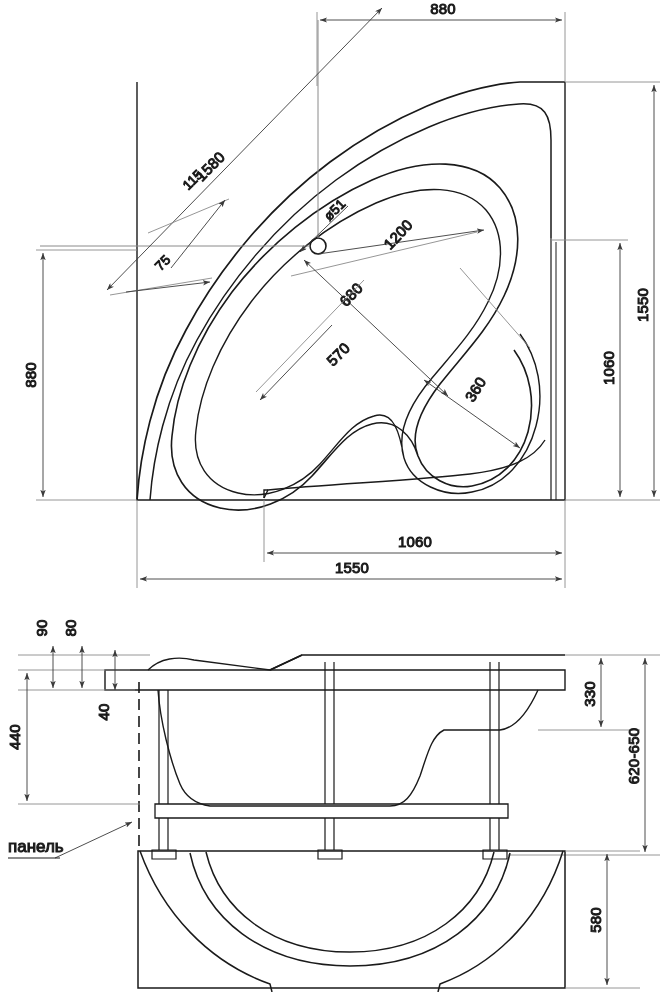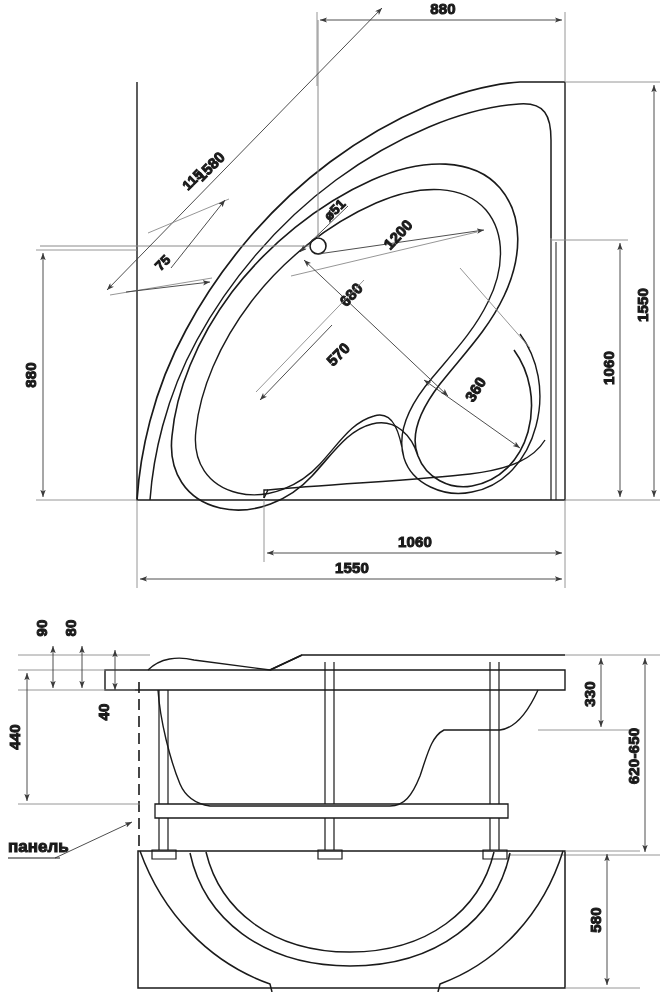--- a/index.html
+++ b/index.html
@@ -2,21 +2,21 @@
 <html><head>
 <meta charset="utf-8">
 <title>Bathtub Technical Drawing</title>
 <style>
   html,body{margin:0;padding:0;background:#ffffff;}
   body{
     width:664px;height:992px;
     font-family:"Liberation Sans", sans-serif;
     overflow:hidden;position:relative;
   }
-  #sheet{position:absolute;left:0;top:0;width:664px;height:992px;font-weight:bold;}
+  #sheet{position:absolute;left:0;top:0;width:664px;height:992px;}
   svg{display:block;}
   .dimtext{
     font-family:"Liberation Sans", sans-serif;
     font-size:15px;
     fill:#1a1a1a;
     letter-spacing:0.2px;
   }
   .dimtext-sm{font-size:13.5px;}
   .labeltext{
     font-family:"Liberation Sans", sans-serif;

